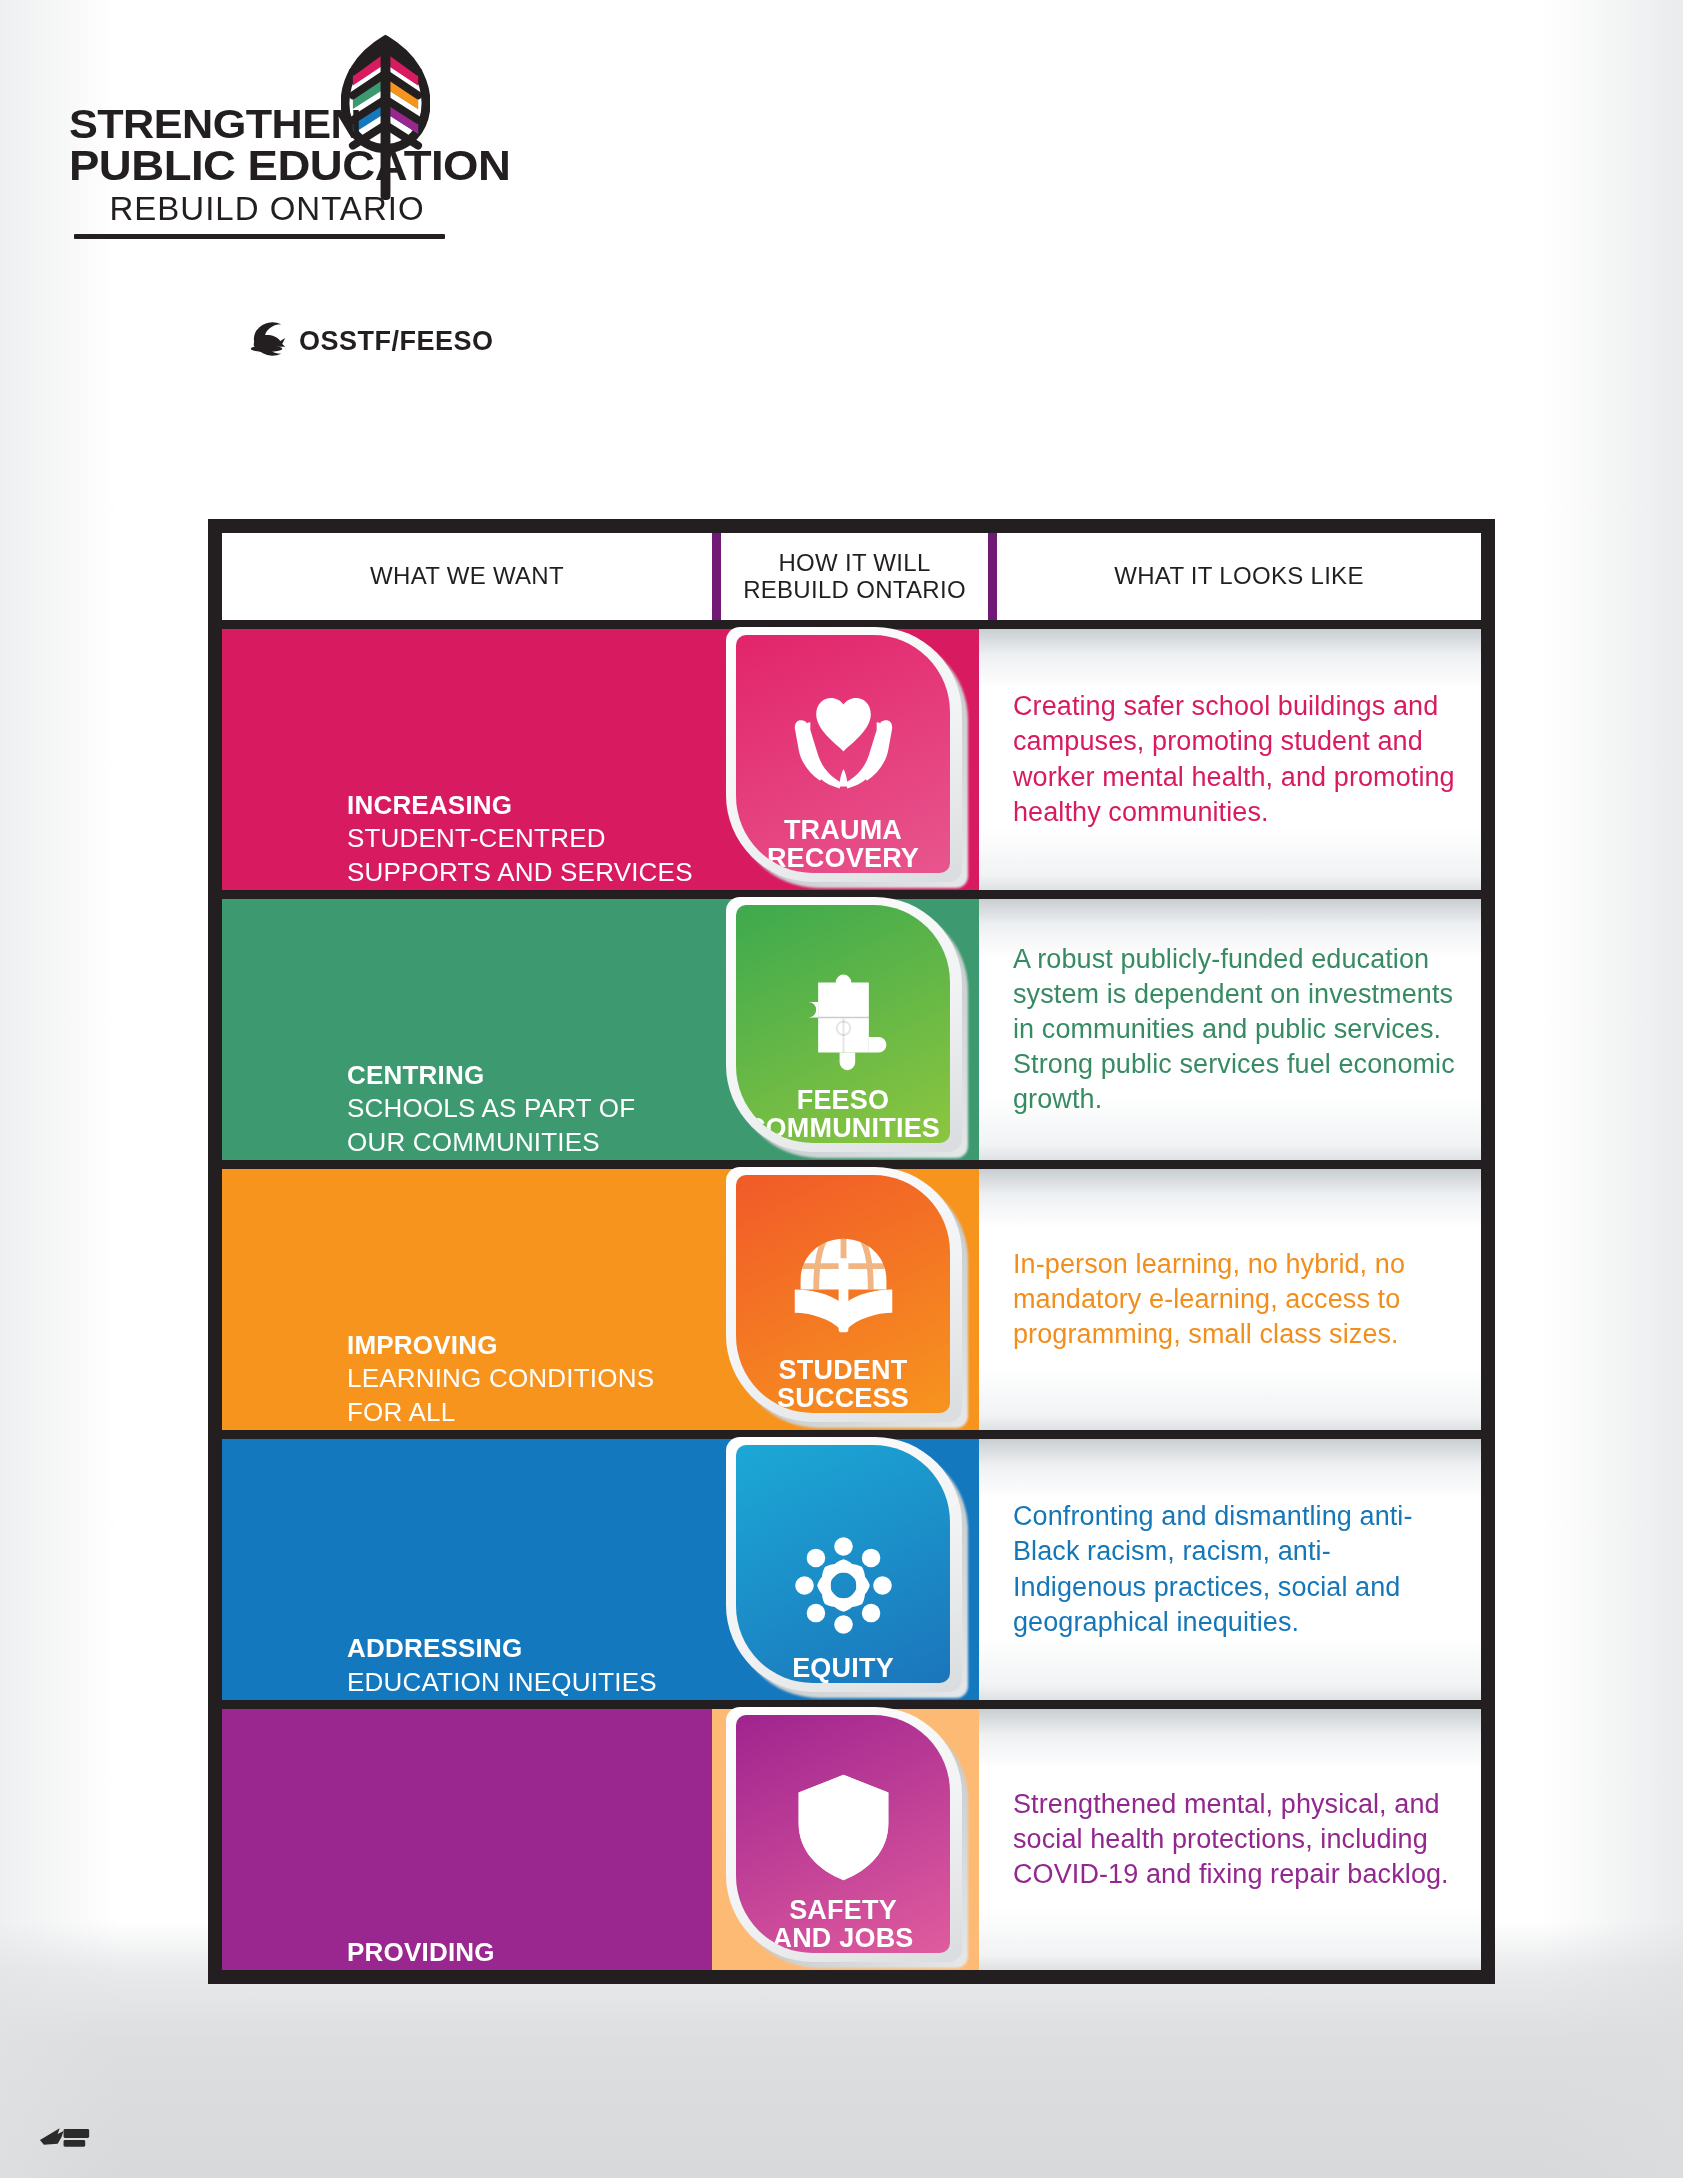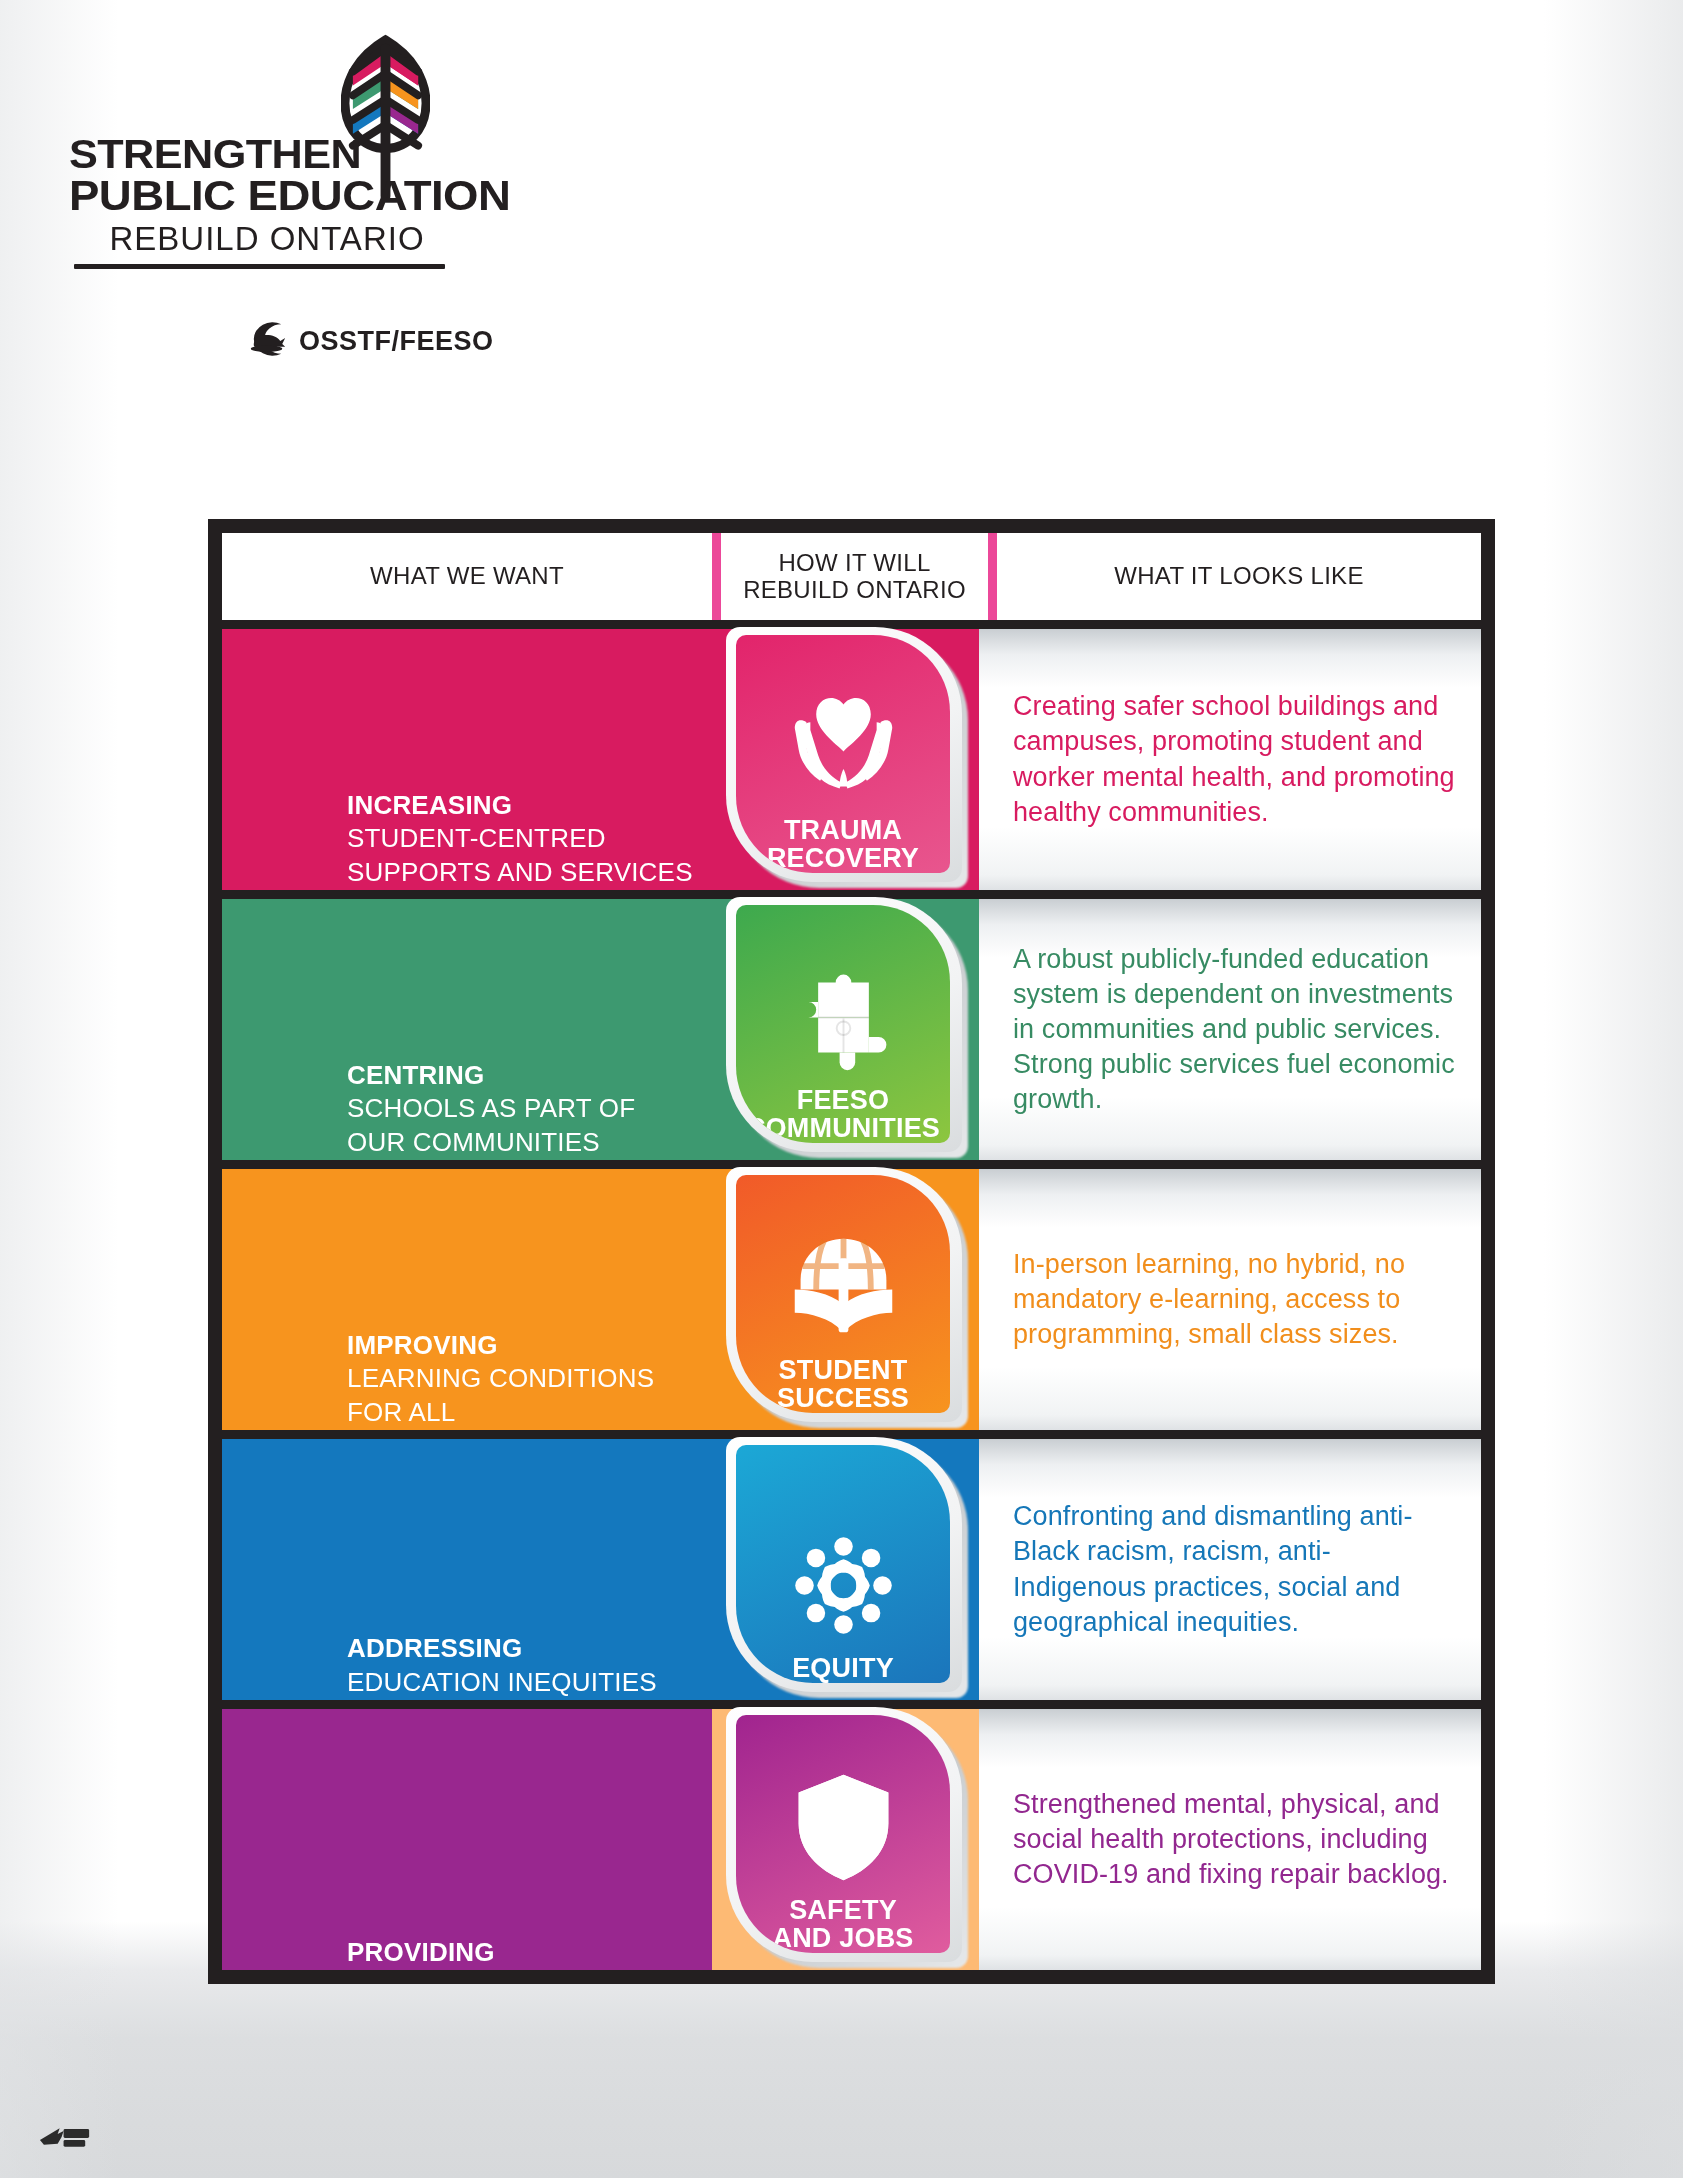--- a/index.html
+++ b/index.html
@@ -52,21 +52,20 @@
   .logo-leaf {
     position: absolute;
     left: 272px;
     top: 10px;
   }
   .logo-words {
     position: absolute;
     left: 0;
     top: 81px;
     width: 416px;
-    margin-top: 30px;
   }
   .logo-line1, .logo-line2, .logo-line3 {
     color: #231f20;
     font-weight: bold;
     letter-spacing: -0.5px;
     line-height: 0.96;
     white-space: nowrap;
     font-family: "Liberation Sans Narrow", "Liberation Sans", sans-serif;
     transform-origin: left center;
   }
@@ -114,21 +113,21 @@
     top: 519px;
     width: 1287px;
     border: 14px solid #231f20;
     background: #231f20;
   }
 
   
   .matrix-head {
     display: flex;
     gap: 9px;
-    background: #ec4899;
+    background: #701a75;
   }
   .head-cell {
     background: #ffffff;
     display: flex;
     align-items: center;
     justify-content: center;
     text-align: center;
     height: 87px;
     color: #231f20;
     font-size: 24px;

